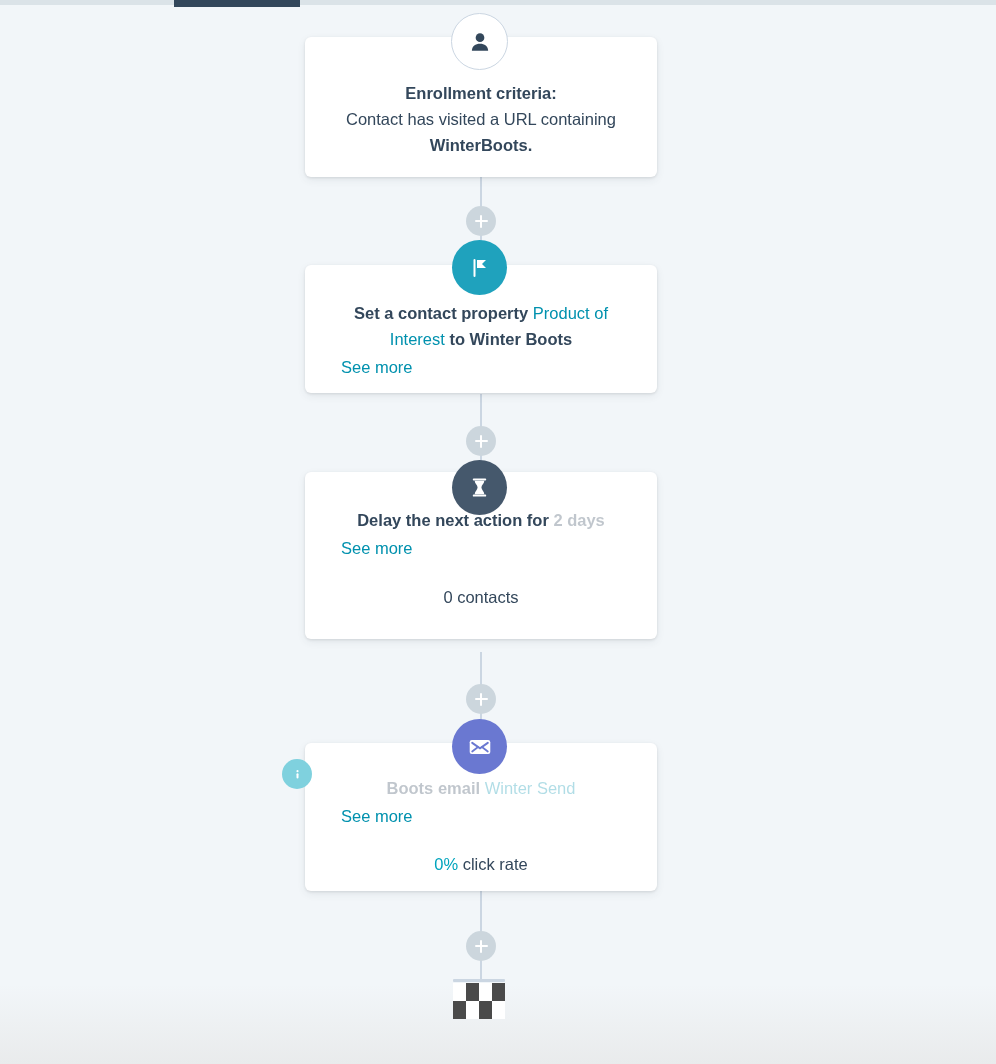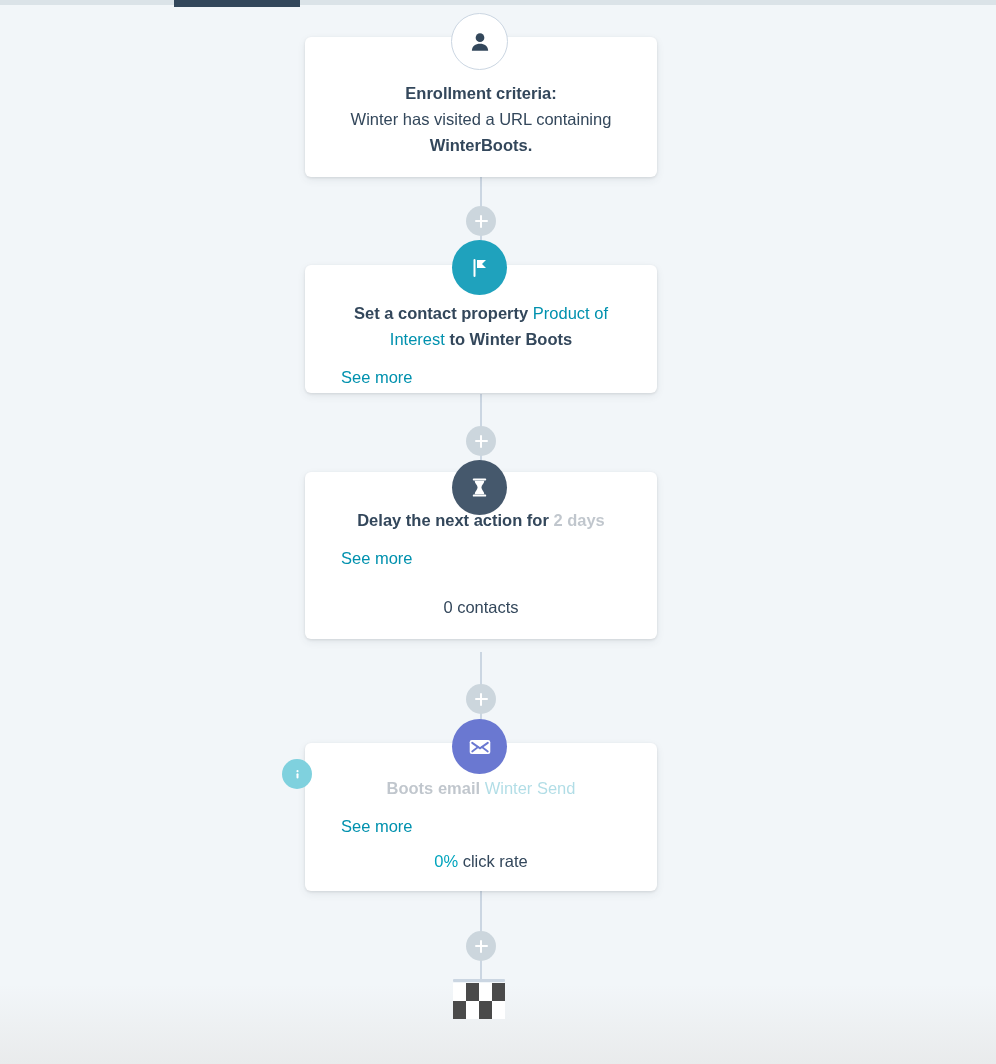--- a/index.html
+++ b/index.html
@@ -80,21 +80,21 @@
   }
   .card-title .bold { font-weight: bold; }
   .card-title .teal { color: #0091ae; }
 
   .faded { opacity: 0.30; }
 
   .see-more {
     display: block;
     text-align: left;
     margin-left: 36px;
-    margin-top: 16px;
+    margin-top: 6px;
     font-size: 16.5px;
     color: #0091ae;
     text-decoration: none;
     cursor: pointer;
   }
 
   .card-stat {
     font-size: 16.5px;
     color: #33475b;
     text-align: center;
@@ -203,21 +203,21 @@
   <div class="node-icon enroll" style="top:13px;">
     <svg width="26" height="26" viewBox="0 0 24 24" aria-hidden="true">
       <circle cx="12" cy="8" r="4" fill="#33475b"></circle>
       <path d="M4.5 20c0-4.1 3.4-6.5 7.5-6.5s7.5 2.4 7.5 6.5z" fill="#33475b"></path>
     </svg>
   </div>
 
   <div class="card" style="top:37px;height:140px;padding-top:43px;">
     <div class="card-title">
       <span class="bold">Enrollment criteria:</span><br>
-      <span>Winter has visited a URL containing</span><br>
+      <span>Contact has visited a URL containing</span><br>
       <span class="bold">WinterBoots.</span>
     </div>
   </div>
 
   <div class="plus-btn" style="top:206px;"></div>
 
   <div class="node-icon teal" style="top:240px;">
     <svg width="24" height="24" viewBox="0 0 24 24" aria-hidden="true">
       <rect x="5.5" y="3" width="2" height="18" fill="#ffffff" rx="1"></rect>
       <path d="M9 4h9l-4 4 4 4H9z" fill="#ffffff"></path>
@@ -264,21 +264,21 @@
       <svg width="15" height="15" viewBox="0 0 24 24" aria-hidden="true">
         <circle cx="12" cy="12" r="11" fill="#ffffff" opacity="0"></circle>
         <circle cx="12" cy="6.6" r="1.7" fill="#ffffff"></circle>
         <rect x="10.4" y="10" width="3.2" height="8.4" rx="1.6" fill="#ffffff"></rect>
       </svg>
     </div>
     <div class="card-title faded">
       <span class="bold">Boots email </span><span class="teal">Winter Send</span>
     </div>
     <a class="see-more">See more</a>
-    <div class="card-stat" style="margin-top:16px;">
+    <div class="card-stat" style="margin-top:29px;">
       <span class="pct">0%</span><span> click rate</span>
     </div>
   </div>
 
   <div class="plus-btn" style="top:931px;"></div>
 
   <div class="end-flag">
     <div class="flag-bar"></div>
     <div class="flag-grid">
       <div class="sq-w"></div>

